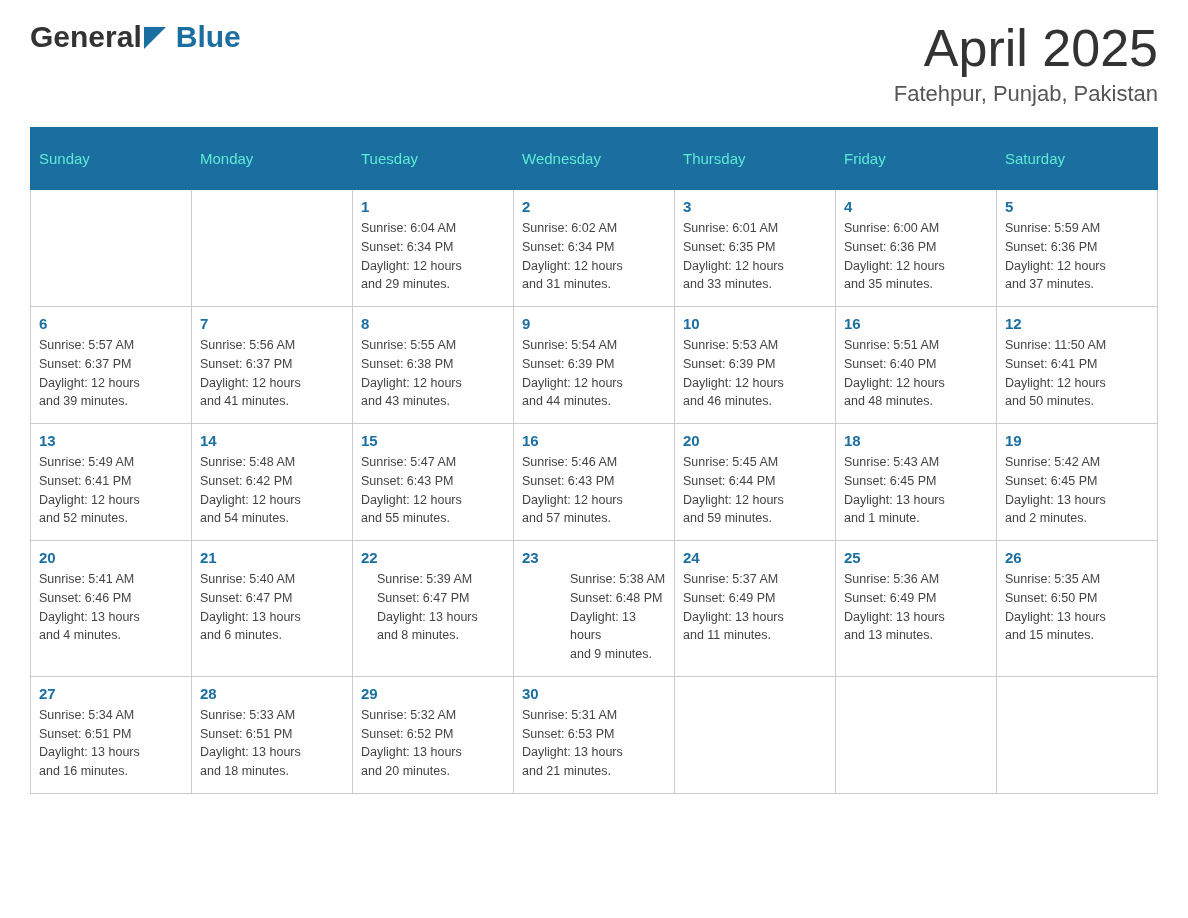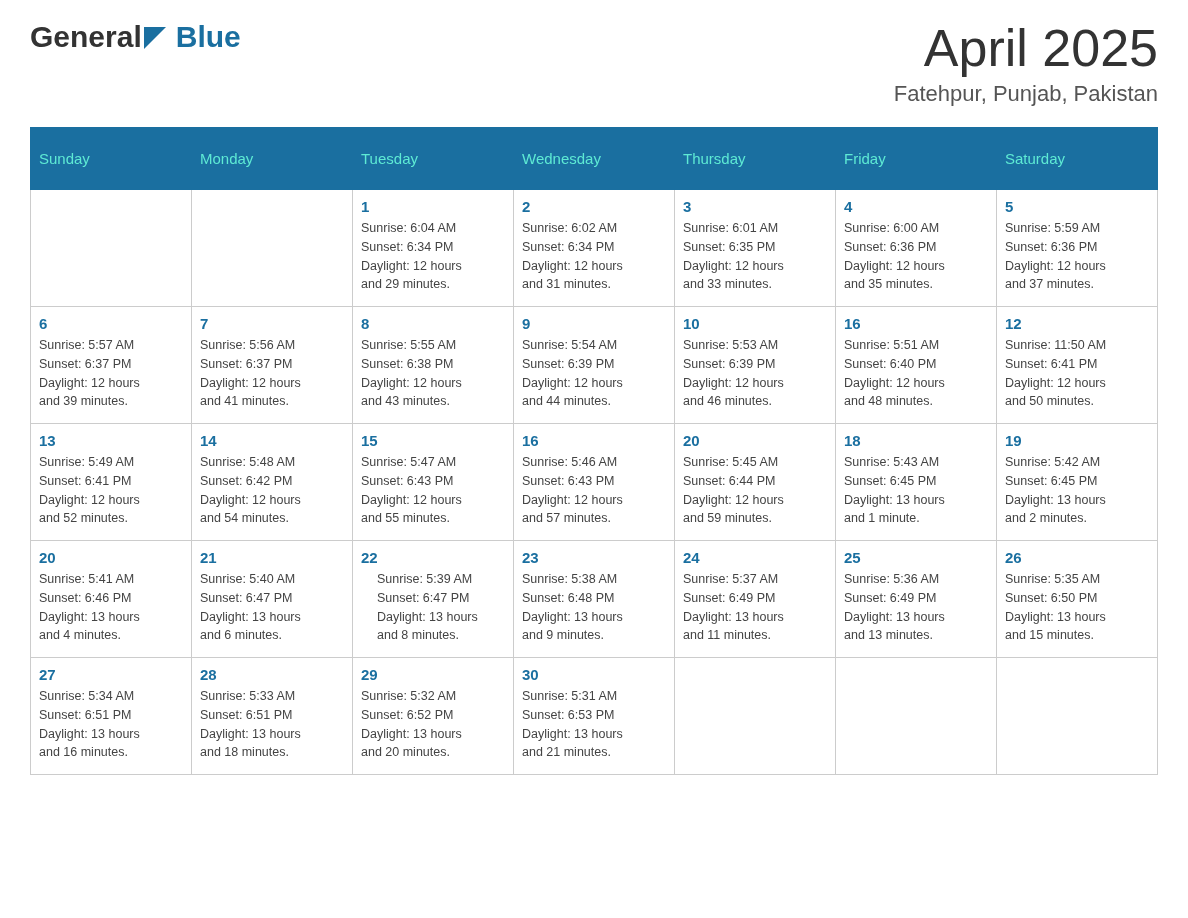--- a/index.html
+++ b/index.html
@@ -268,21 +268,21 @@
         </td>
         <td>
           <span class="day-number">22</span>
           <div class="day-info" style="white-space: pre-line; margin-left: 16px;">Sunrise: 5:39 AM
 Sunset: 6:47 PM
 Daylight: 13 hours
 and 8 minutes.</div>
         </td>
         <td>
           <span class="day-number">23</span>
-          <div class="day-info" style="white-space: pre-line;">Sunrise: 5:38 AM
+          <div class="day-info" style="white-space: pre-line; margin-left: 48px;">Sunrise: 5:38 AM
 Sunset: 6:48 PM
 Daylight: 13 hours
 and 9 minutes.</div>
         </td>
         <td>
           <span class="day-number">24</span>
           <div class="day-info" style="white-space: pre-line;">Sunrise: 5:37 AM
 Sunset: 6:49 PM
 Daylight: 13 hours
 and 11 minutes.</div>

